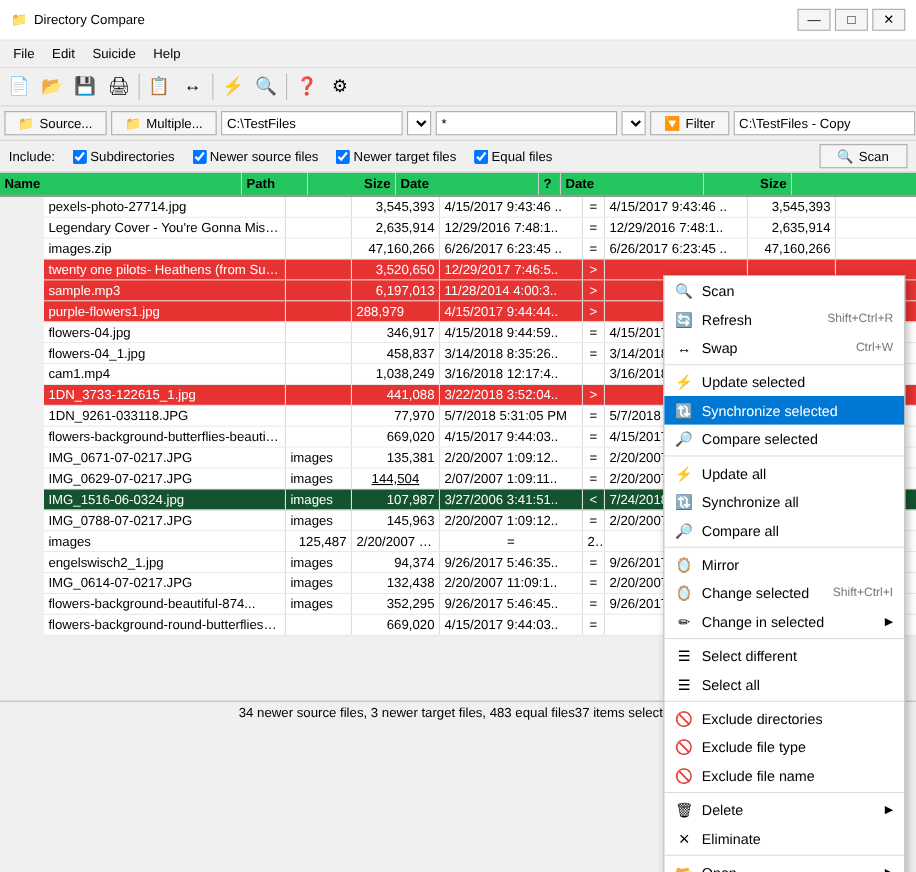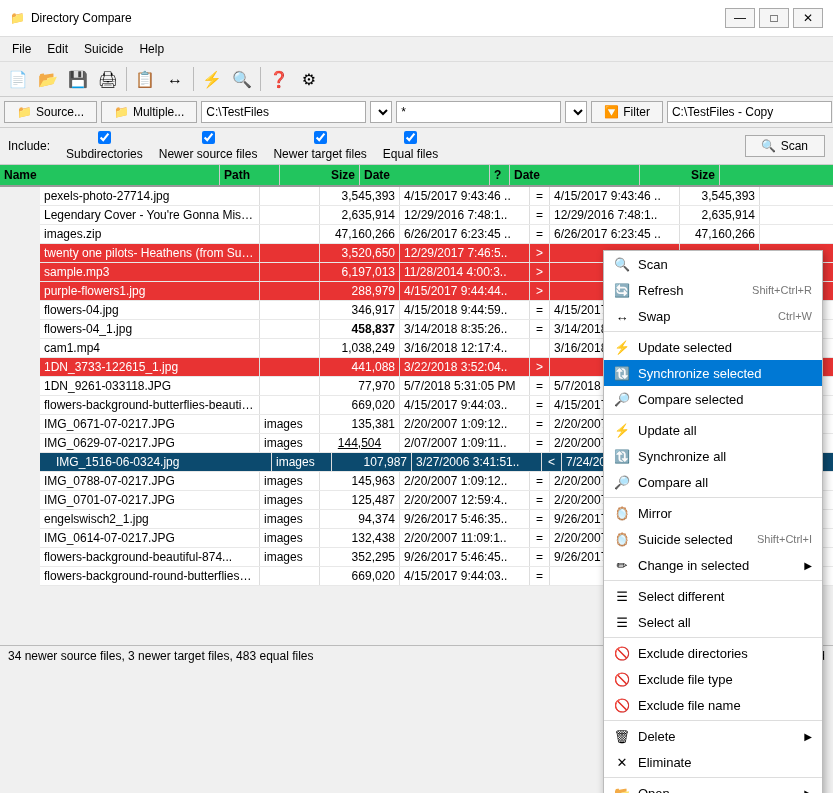--- a/index.html
+++ b/index.html
@@ -21,37 +21,37 @@
     .tb-sep { width: 1px; height: 24px; background: #bbb; margin: 0 2px; }
     
     
     #panel-row { display: flex; align-items: center; padding: 4px; gap: 4px; background: #f0f0f0; border-bottom: 1px solid #ccc; }
     .panel-btn { padding: 3px 12px; border: 1px solid #aaa; background: #f5f5f5; cursor: pointer; display: flex; align-items: center; gap: 4px; font-size: 12px; }
     .path-input { flex: 1; padding: 2px 4px; border: 1px solid #aaa; background: white; font-size: 12px; height: 22px; }
     select.path-select { border: 1px solid #aaa; background: white; font-size: 12px; height: 22px; padding: 0 2px; }
     
     
     #checkbox-row { display: flex; align-items: center; padding: 3px 8px; gap: 16px; background: #f0f0f0; border-bottom: 1px solid #ccc; font-size: 12px; }
-    .cb-item { display: flex; align-items: center; gap: 3px; flex-direction: column; }
+    .cb-item { display: flex; align-items: center; gap: 3px; }
     .scan-btn { margin-left: auto; padding: 3px 16px; border: 1px solid #aaa; background: #f5f5f5; cursor: pointer; display: flex; align-items: center; gap: 4px; font-size: 12px; }
     
     
     #file-list { display: flex; flex-direction: column; overflow: hidden; flex: 1; }
     #file-header { display: grid; grid-template-columns: 220px 60px 80px 130px 20px 130px 80px; background: #22c55e; border-bottom: 2px solid #999; font-size: 12px; font-weight: bold; }
     .fh-cell { padding: 3px 4px; border-right: 1px solid #ccc; white-space: nowrap; overflow: hidden; }
     #file-body { overflow-y: auto; flex: 1; margin-left: 40px; }
     
     .file-row { display: grid; grid-template-columns: 220px 60px 80px 130px 20px 130px 80px; font-size: 12px; border-bottom: 1px solid #e8e8e8; }
     .file-row.normal { background: white; }
     .file-row.red { background: #e83333; color: white; }
-    .file-row.green { background: #0c4a6e; color: white; padding-left: 12px; }
+    .file-row.green { background: #14532d; color: white; }
     .fc { padding: 2px 4px; white-space: nowrap; overflow: hidden; text-overflow: ellipsis; border-right: 1px solid #ddd; }
     
     
-    #statusbar { background: #f0f0f0; border-top: 1px solid #bbb; padding: 3px 8px; display: flex; justify-content: space-between; font-size: 12px; }
+    #statusbar { background: #f0f0f0; border-top: 1px solid #bbb; padding: 3px 8px; display: flex; justify-content: center; font-size: 12px; }
     
     
     #context-menu { position: absolute; right: 10px; top: 250px; width: 220px; background: white; border: 1px solid #bbb; box-shadow: 2px 2px 8px rgba(0,0,0,0.3); z-index: 100; font-size: 13px; }
     .cm-item { display: flex; align-items: center; padding: 5px 10px; cursor: pointer; gap: 8px; }
     .cm-item.highlighted { background: #0078d4; color: white; }
     .cm-sep { height: 1px; background: #ddd; margin: 2px 0; }
     .cm-label { flex: 1; }
     .cm-shortcut { font-size: 11px; color: #777; }
     .cm-arrow { font-size: 10px; }
     .cm-icon { width: 16px; height: 16px; display: flex; align-items: center; justify-content: center; font-size: 13px; flex-shrink: 0; }
@@ -193,39 +193,39 @@
     <div class="fc"></div>
     <div class="fc" style="text-align:right;">6,197,013</div>
     <div class="fc">11/28/2014 4:00:3..</div>
     <div class="fc" style="text-align:center;">&gt;</div>
     <div class="fc"></div>
     <div class="fc" style="text-align:right;"></div>
   </div>
       <div class="file-row red">
     <div class="fc">purple-flowers1.jpg</div>
     <div class="fc"></div>
-    <div class="fc" style="text-align:right;">288,979</div>
+    <div class="fc" style="">288,979</div>
     <div class="fc">4/15/2017 9:44:44..</div>
     <div class="fc" style="text-align:center;">&gt;</div>
     <div class="fc"></div>
     <div class="fc" style="text-align:right;"></div>
   </div>
       <div class="file-row normal">
     <div class="fc">flowers-04.jpg</div>
     <div class="fc"></div>
     <div class="fc" style="text-align:right;">346,917</div>
     <div class="fc">4/15/2018 9:44:59..</div>
     <div class="fc" style="text-align:center;">=</div>
     <div class="fc">4/15/2017 9:44:5..</div>
     <div class="fc" style="text-align:right;"></div>
   </div>
       <div class="file-row normal">
     <div class="fc">flowers-04_1.jpg</div>
     <div class="fc"></div>
-    <div class="fc" style="text-align:right;font-weight:bold;">458,837</div>
+    <div class="fc" style="text-align:right;">458,837</div>
     <div class="fc">3/14/2018 8:35:26..</div>
     <div class="fc" style="text-align:center;">=</div>
     <div class="fc">3/14/2018 8:35:2..</div>
     <div class="fc" style="text-align:right;"></div>
   </div>
       <div class="file-row normal">
     <div class="fc">cam1.mp4</div>
     <div class="fc"></div>
     <div class="fc" style="text-align:right;">1,038,249</div>
     <div class="fc">3/16/2018 12:17:4..</div>
@@ -290,21 +290,20 @@
       <div class="file-row normal">
     <div class="fc">IMG_0788-07-0217.JPG</div>
     <div class="fc">images</div>
     <div class="fc" style="text-align:right;">145,963</div>
     <div class="fc">2/20/2007 1:09:12..</div>
     <div class="fc" style="text-align:center;">=</div>
     <div class="fc">2/20/2007 1:09:1..</div>
     <div class="fc" style="text-align:right;"></div>
   </div>
       <div class="file-row normal">
-    <div class="fc">IMG_0701-07-0217.JPG</div>
     <div class="fc">images</div>
     <div class="fc" style="text-align:right;">125,487</div>
     <div class="fc">2/20/2007 12:59:4..</div>
     <div class="fc" style="text-align:center;">=</div>
     <div class="fc">2/20/2007 12:59..</div>
     <div class="fc" style="text-align:right;"></div>
   </div>
       <div class="file-row normal">
     <div class="fc">engelswisch2_1.jpg</div>
     <div class="fc">images</div>
@@ -400,21 +399,21 @@
 
   </div>
     <div class="cm-sep"></div>
     <div class="cm-item">
     <span class="cm-icon">🪞</span>
     <span class="cm-label">Mirror</span>
 
   </div>
     <div class="cm-item">
     <span class="cm-icon">🪞</span>
-    <span class="cm-label">Suicide selected</span>
+    <span class="cm-label">Change selected</span>
     <span class="cm-shortcut">Shift+Ctrl+I</span>
 
   </div>
     <div class="cm-item">
     <span class="cm-icon">✏</span>
     <span class="cm-label">Change in selected</span>
 
     <span class="cm-arrow">▶</span>
   </div>
     <div class="cm-sep"></div>

